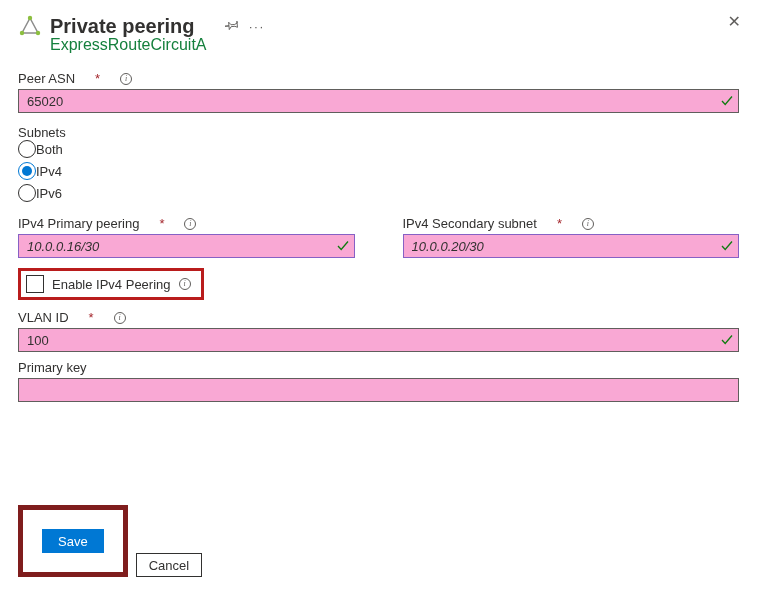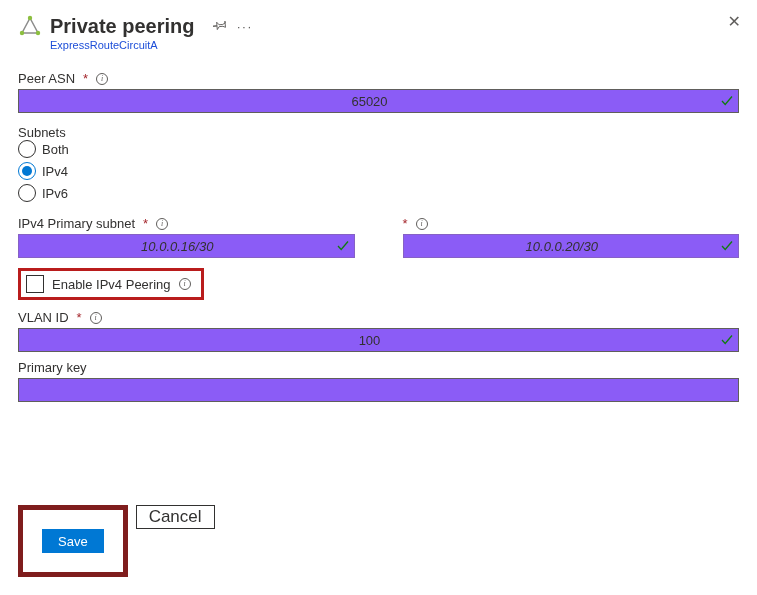--- a/index.html
+++ b/index.html
@@ -29,22 +29,22 @@
     flex: 0 0 auto;
   }
   .title-block { flex: 0 0 auto; }
   .title {
     font-size: 20px;
     font-weight: 600;
     color: #323130;
     line-height: 24px;
   }
   .subtitle {
-    font-size: 11px;
-    color: #1d4ed8;
+    font-size: 16px;
+    color: #15803d;
     line-height: 16px;
     margin-top: -1px;
   }
   .hdr-actions {
     display: flex;
     align-items: center;
     gap: 10px;
     margin-left: 10px;
     margin-top: 4px;
   }
@@ -58,21 +58,21 @@
     cursor: pointer;
     line-height: 1;
   }
   .content { margin-top: 18px; }
   .field { margin-bottom: 8px; }
   .field-label {
     font-size: 13px;
     color: #323130;
     display: flex;
     align-items: center;
-    gap: 8px;
+    gap: 20px;
     margin-bottom: 3px;
   }
   .req { color: #a4262c; }
   .info-icon {
     display: inline-flex;
     width: 12px; height: 12px;
     border: 1px solid #605e5c;
     border-radius: 50%;
     font-size: 8px;
     line-height: 10px;
@@ -87,41 +87,40 @@
     position: relative;
     width: 100%;
   }
   .text-input {
     width: 100%;
     height: 24px;
     border: 1px solid #605e5c;
     padding: 2px 26px 2px 8px;
     font-size: 13px;
     color: #323130;
-    background: #8b5cf6;
+    background: #f9a8d4;
     outline: none;
-    text-align: center;
   }
   .text-input.purple { border-color: #8661c5; font-style: italic; }
   .valid-check {
     position: absolute;
     right: 6px;
     top: 50%;
     transform: translateY(-50%);
     color: #107c10;
     pointer-events: none;
   }
   .valid-check svg { display: block; }
   .section-label {
     font-size: 13px;
     margin-top: 12px;
     margin-bottom: 0;
   }
   .radio-group { display: flex; flex-direction: column; gap: 4px; }
-  .radio-row { display: flex; align-items: center; gap: 6px; cursor: pointer; }
+  .radio-row { display: flex; align-items: center; cursor: pointer; }
   .radio-outer {
     width: 18px; height: 18px;
     border: 1px solid #323130;
     border-radius: 50%;
     display: flex; align-items: center; justify-content: center;
   }
   .radio-row.selected .radio-outer { border-color: #0078d4; }
   .radio-inner {
     width: 10px; height: 10px;
     background: #0078d4;
@@ -166,22 +165,23 @@
     padding: 0 16px;
     font-size: 13px;
     cursor: pointer;
   }
   .btn-secondary {
     background: #ffffff;
     color: #323130;
     border: 1px solid #323130;
     height: 24px;
     padding: 0 12px;
-    font-size: 17px;
+    font-size: 13px;
     cursor: pointer;
+    margin-top: 48px;
   }
   .save-wrap {
     border: 5px solid #7f1d1d;
     padding: 19px;
     display: inline-flex;
   }
 </style>
 </head>
 <body>
 
@@ -243,35 +243,36 @@
       </div>
       <div class="radio-row">
         <span class="radio-outer"></span>
         <span>IPv6</span>
       </div>
     </div>
 
     <div class="two-col">
       <div class="col">
         <div class="field-label">
-          <span>IPv4 Primary subnet</span>
+          <span>IPv4 Primary peering</span>
           <span class="req">*</span>
           <span class="info-icon">i</span>
         </div>
         <div class="input-wrap">
           <input class="text-input purple" value="10.0.0.16/30" style="">
           <span class="valid-check">
             <svg width="12" height="12" viewBox="0 0 12 12">
                 <path d="M1 6l3.2 3.5L11 1.5" fill="none" stroke="#107c10" stroke-width="1.3"></path>
               </svg>
           </span>
         </div>
       </div>
       <div class="col">
         <div class="field-label">
+          <span>IPv4 Secondary subnet</span>
           <span class="req">*</span>
           <span class="info-icon">i</span>
         </div>
         <div class="input-wrap">
           <input class="text-input purple" value="10.0.0.20/30" style="">
           <span class="valid-check">
             <svg width="12" height="12" viewBox="0 0 12 12">
                 <path d="M1 6l3.2 3.5L11 1.5" fill="none" stroke="#107c10" stroke-width="1.3"></path>
               </svg>
           </span>

